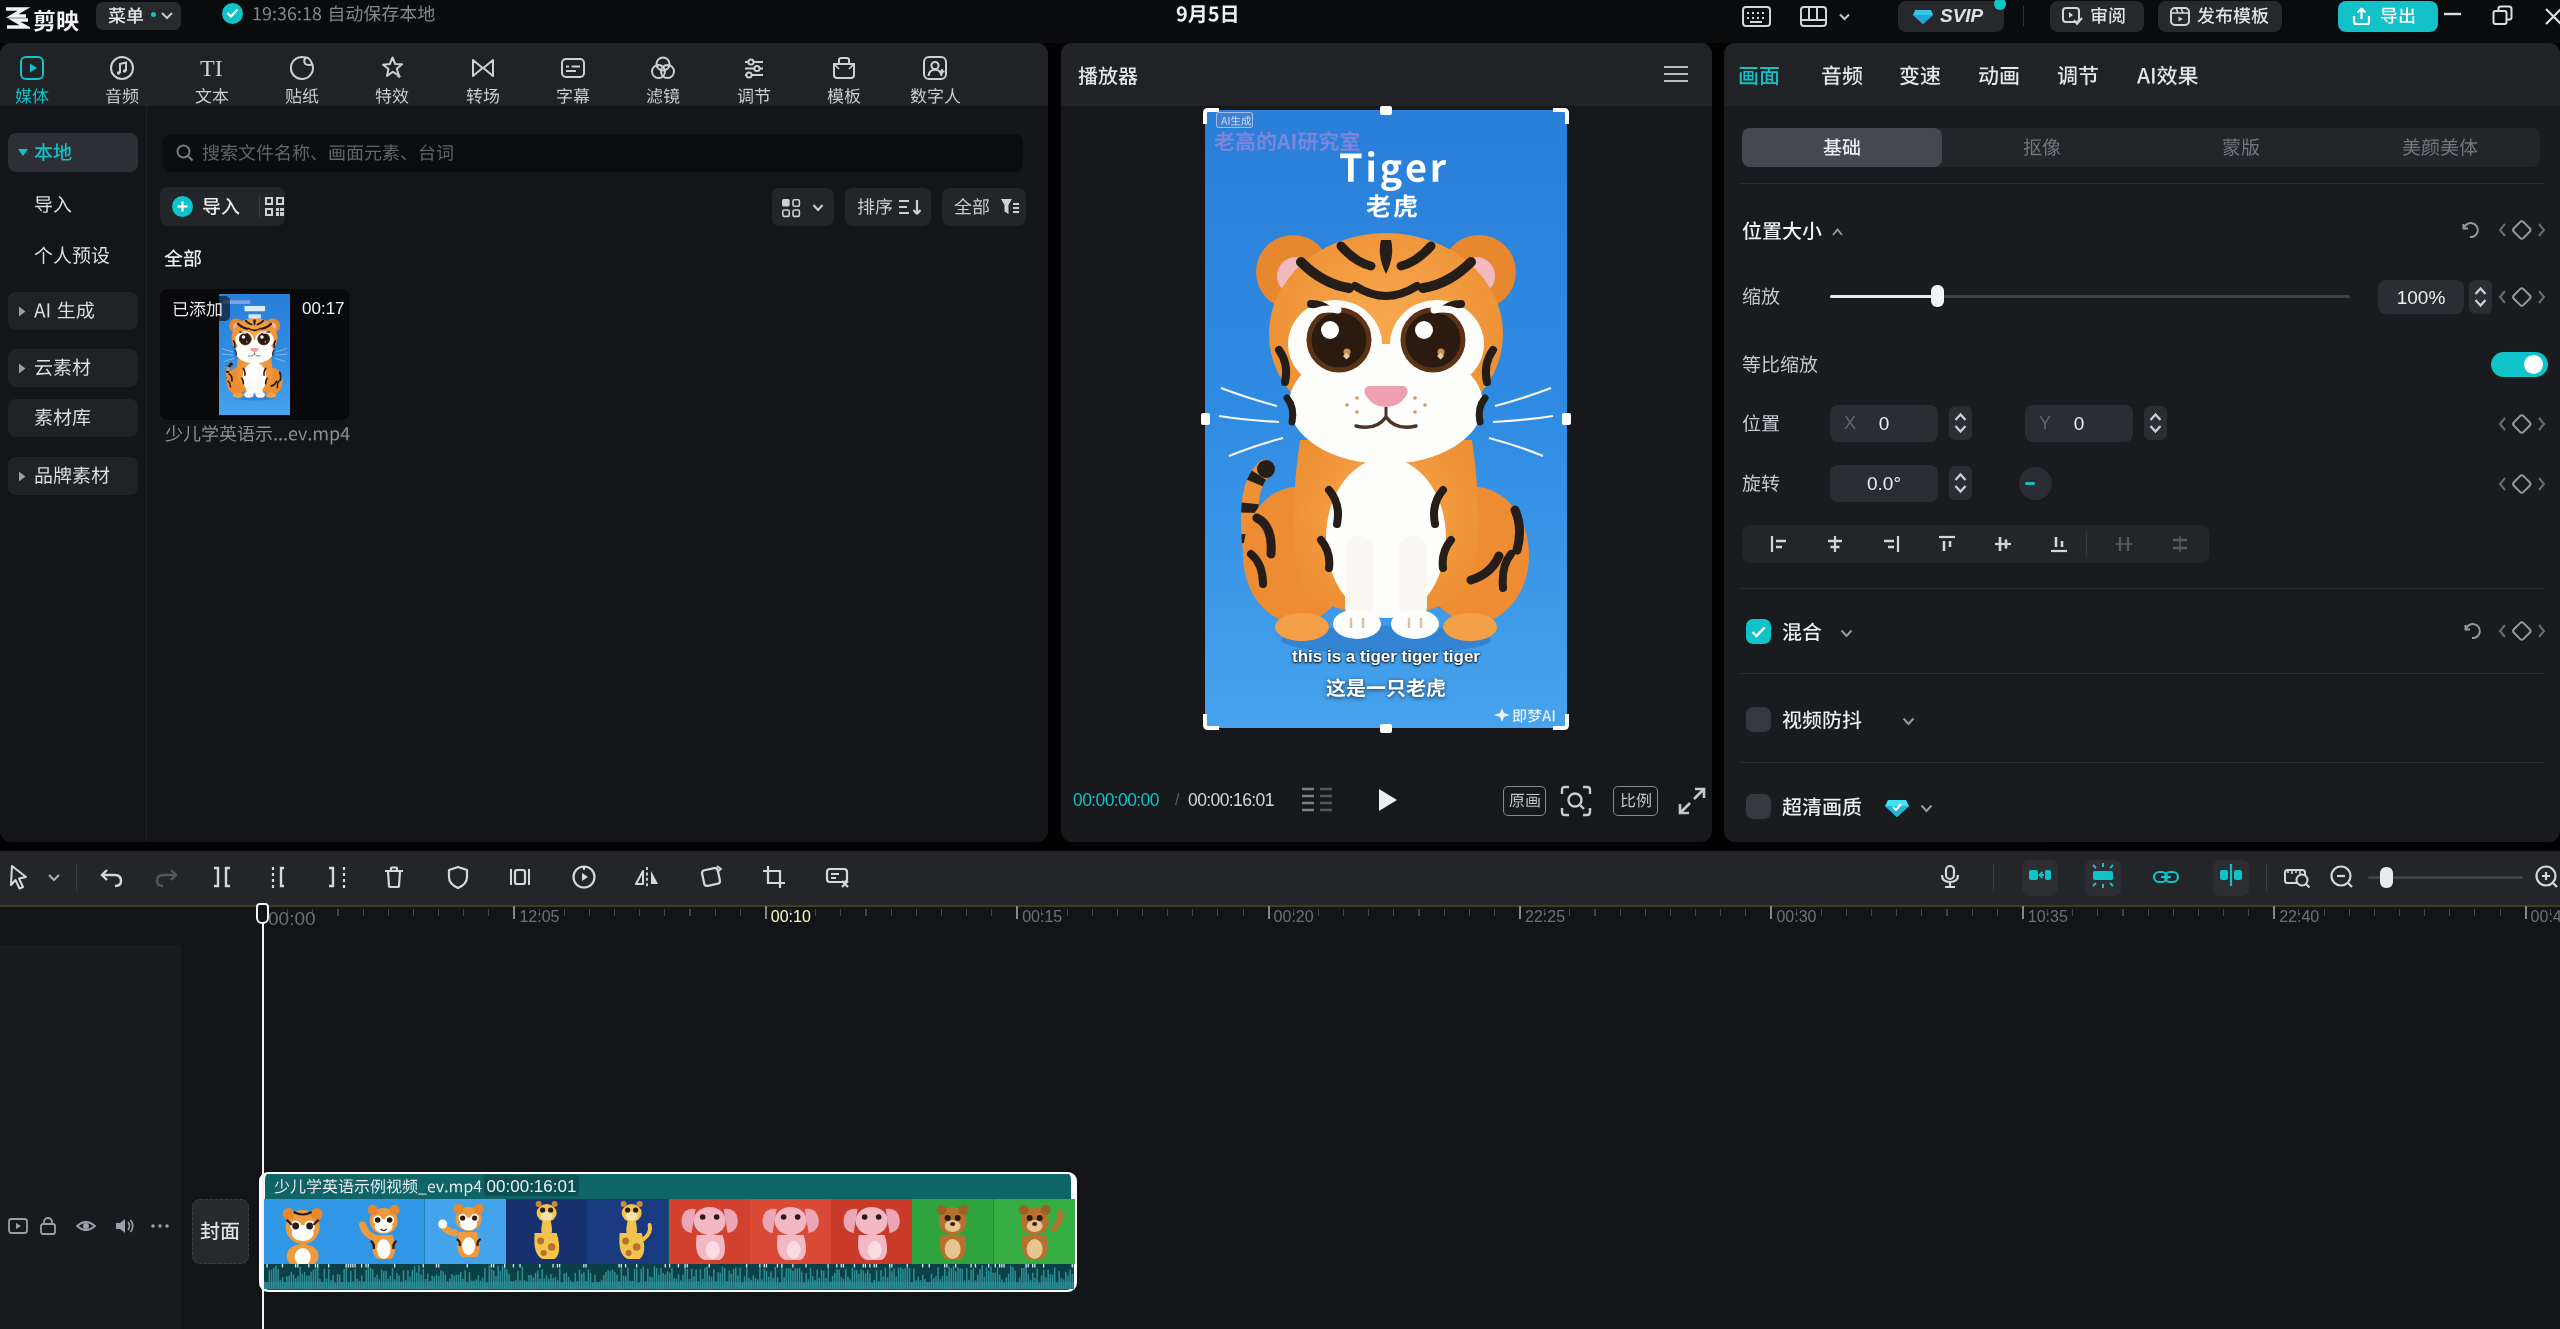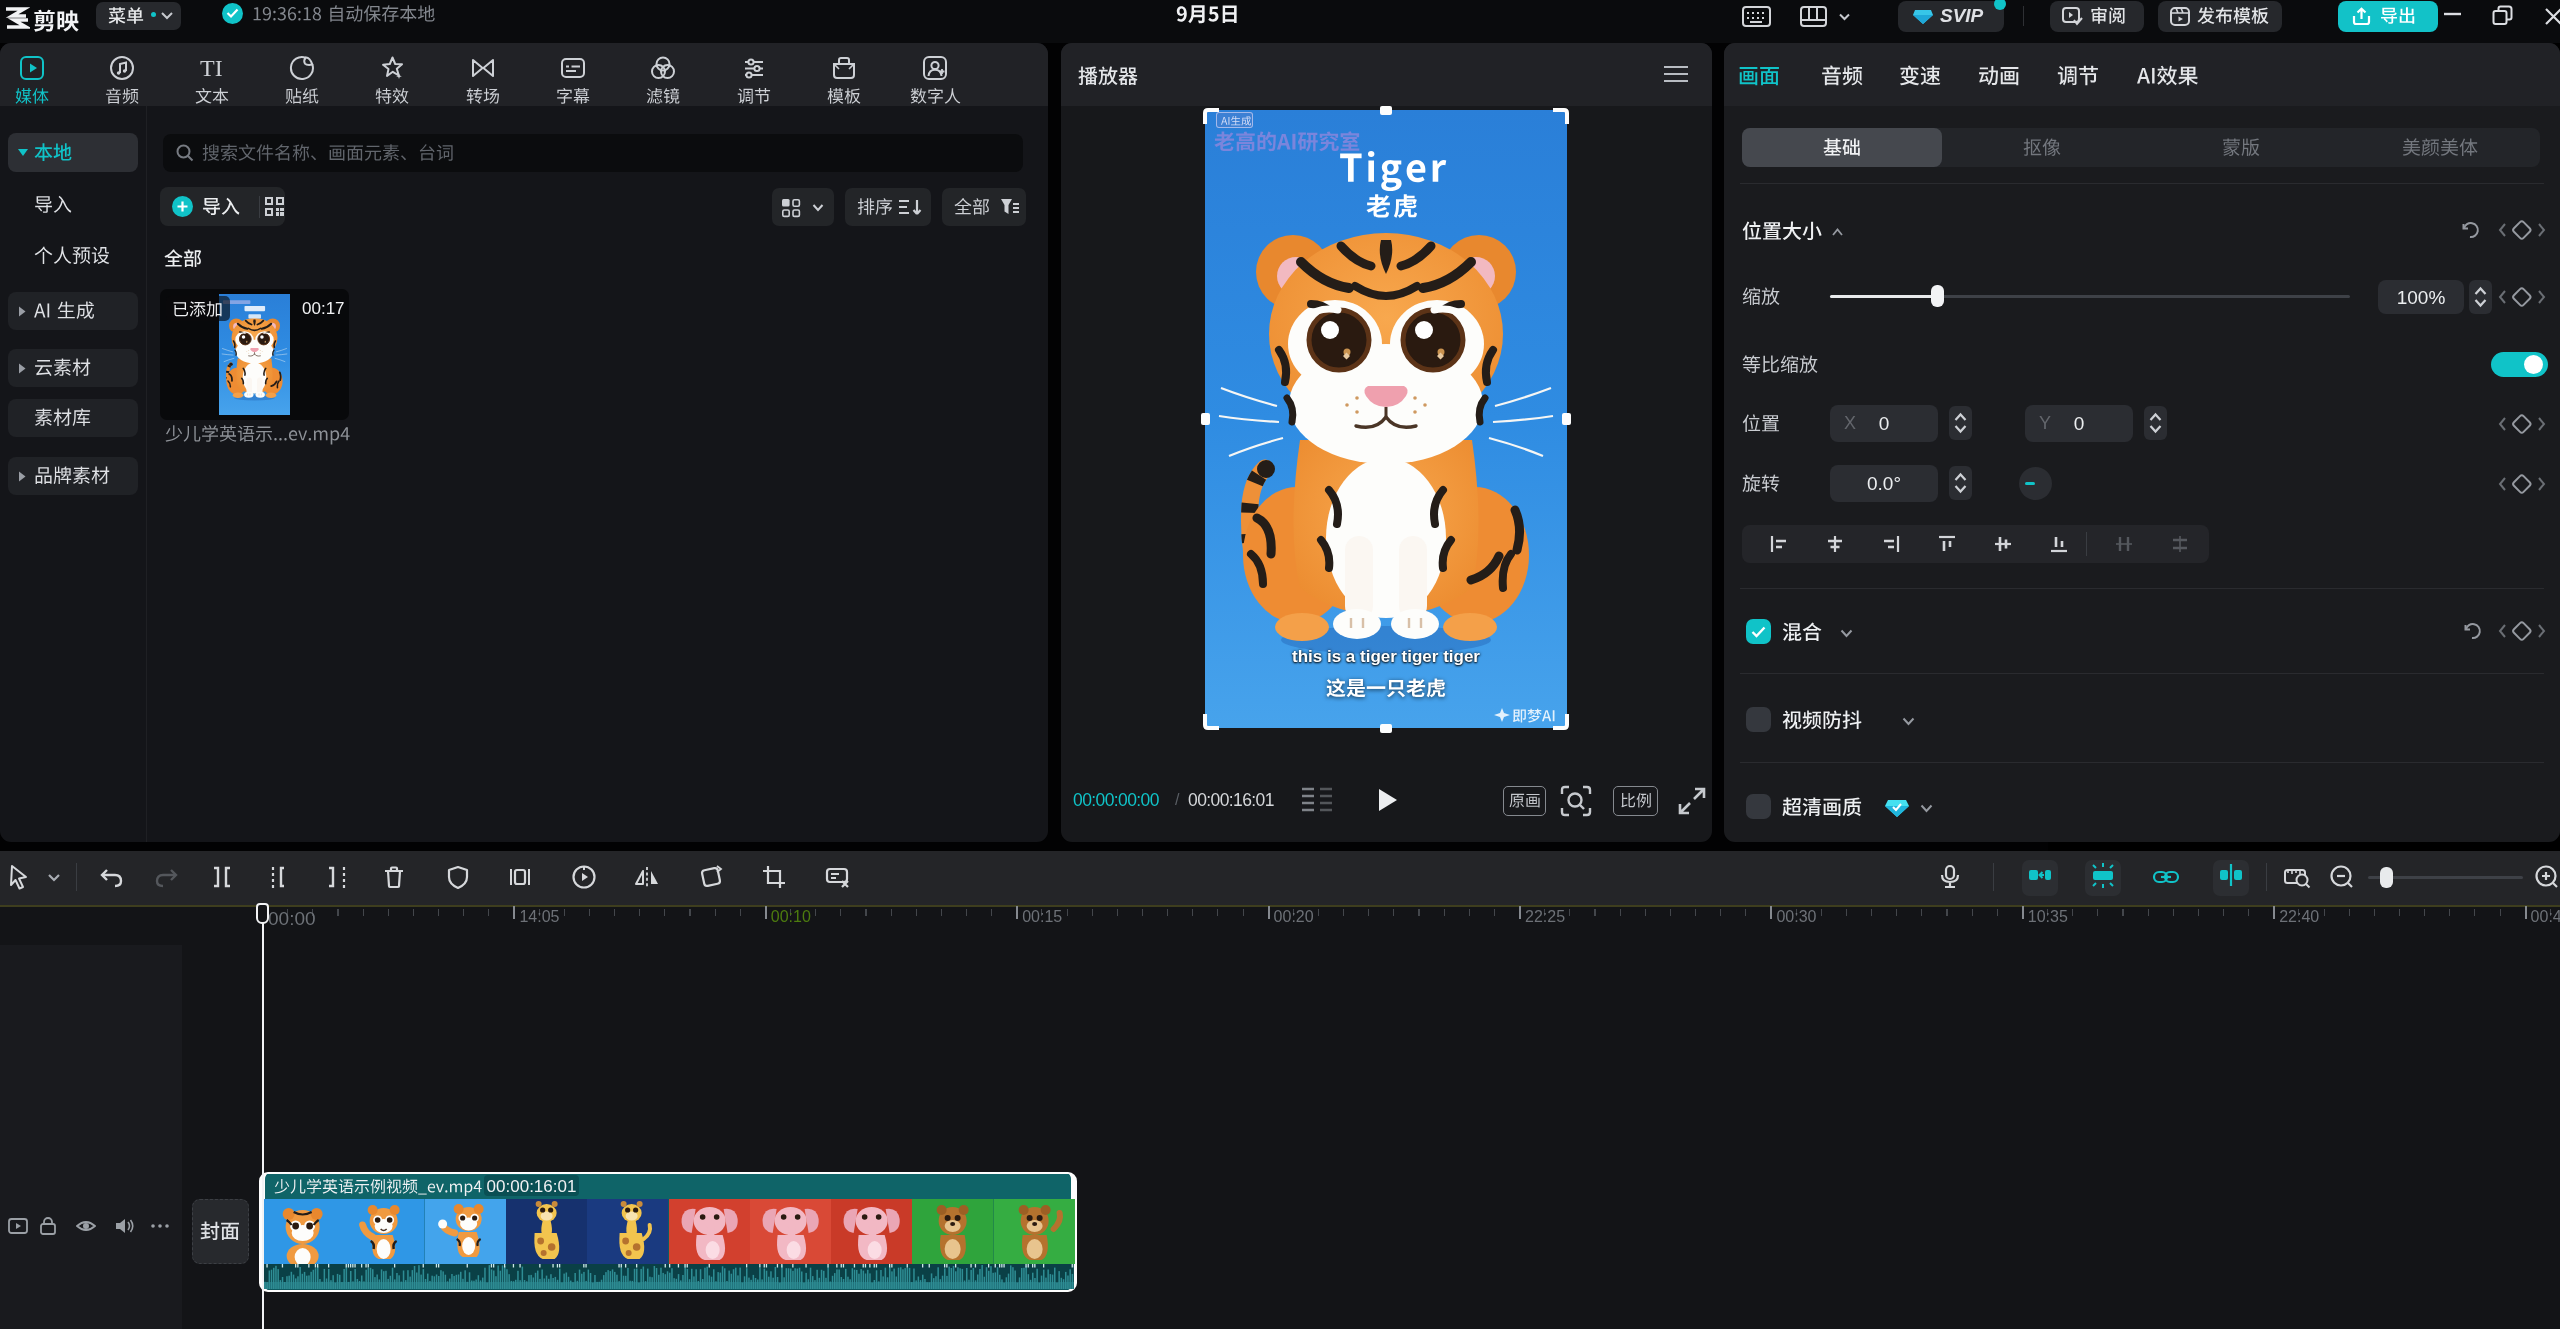--- a/index.html
+++ b/index.html
@@ -953,22 +953,22 @@
     <div class="a" style="left:2348.6px;top:909px;width:1.2px;height:7px;background:#43464b"></div>
     <div class="a" style="left:2373.8px;top:909px;width:1.2px;height:7px;background:#43464b"></div>
     <div class="a" style="left:2398.9px;top:909px;width:1.2px;height:7px;background:#43464b"></div>
     <div class="a" style="left:2424.0px;top:909px;width:1.2px;height:7px;background:#43464b"></div>
     <div class="a" style="left:2449.2px;top:909px;width:1.2px;height:7px;background:#43464b"></div>
     <div class="a" style="left:2474.3px;top:909px;width:1.2px;height:7px;background:#43464b"></div>
     <div class="a" style="left:2499.5px;top:909px;width:1.2px;height:7px;background:#43464b"></div>
     <div class="a" style="left:2524.6px;top:906px;width:2px;height:13px;background:#85898f"></div>
     <div class="a" style="left:2549.7px;top:909px;width:1.2px;height:7px;background:#43464b"></div>
     <div class="lat" style="left:268.0px;top:908px;font-size:19px;color:#6d7177">00:00</div>
-    <div class="lat" style="left:519.4px;top:908px;font-size:16px;color:#6d7177">14:05</div>
-    <div class="lat" style="left:770.8px;top:908px;font-size:16px;color:#4d7c0f">00:10</div>
+    <div class="lat" style="left:519.4px;top:908px;font-size:16px;color:#6d7177">12:05</div>
+    <div class="lat" style="left:770.8px;top:908px;font-size:16px;color:#fef9c3">00:10</div>
     <div class="lat" style="left:1022.2px;top:908px;font-size:16px;color:#6d7177">00:15</div>
     <div class="lat" style="left:1273.6px;top:908px;font-size:16px;color:#6d7177">00:20</div>
     <div class="lat" style="left:1525.0px;top:908px;font-size:16px;color:#6d7177">22:25</div>
     <div class="lat" style="left:1776.4px;top:908px;font-size:16px;color:#6d7177">00:30</div>
     <div class="lat" style="left:2027.8px;top:908px;font-size:16px;color:#6d7177">10:35</div>
     <div class="lat" style="left:2279.2px;top:908px;font-size:16px;color:#6d7177">22:40</div>
     <div class="lat" style="left:2530.6px;top:908px;font-size:16px;color:#6d7177">00:45</div>
     <div class="a" style="left:0;top:945px;width:182px;height:384px;background:#191a1e"></div>
     <svg class="a" style="left:8px;top:1216px" width="20" height="20" viewBox="0 0 20 20">
       <rect x="1" y="3" width="18" height="14" rx="2.5" stroke="#9ba0a6" stroke-width="1.8" fill="none"></rect>

